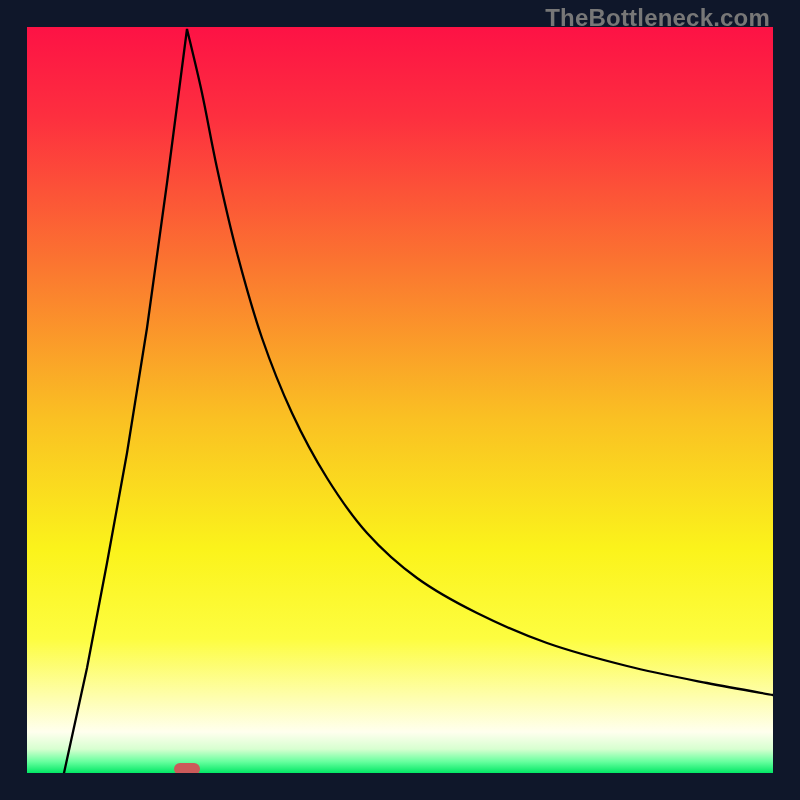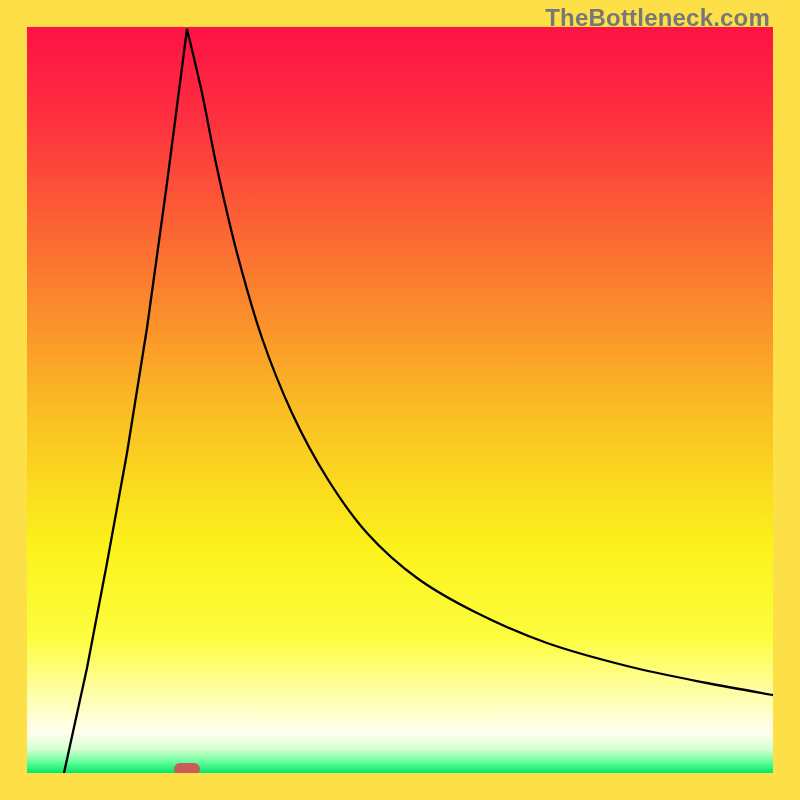--- a/index.html
+++ b/index.html
@@ -10,21 +10,21 @@
     background: #000;
     overflow: hidden;
     font-family: Arial, Helvetica, sans-serif;
   }
   .frame {
     position: absolute;
     top: 0;
     left: 0;
     width: 800px;
     height: 800px;
-    background: #fde047;
+    background: #0f172a;
   }
   .plot-area {
     position: absolute;
     top: 27px;
     left: 27px;
     width: 746px;
     height: 746px;
     overflow: hidden;
   }
   .gradient {

